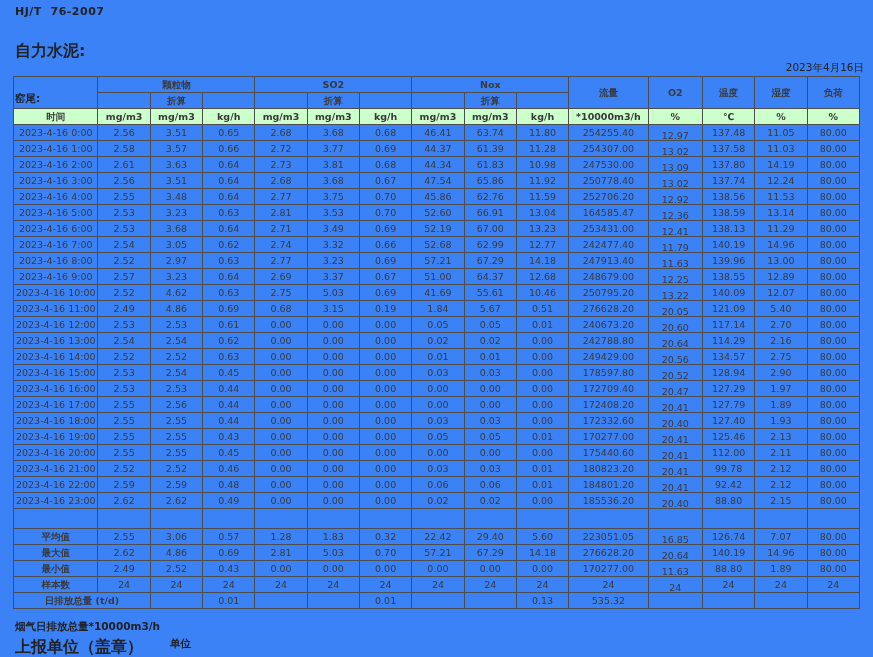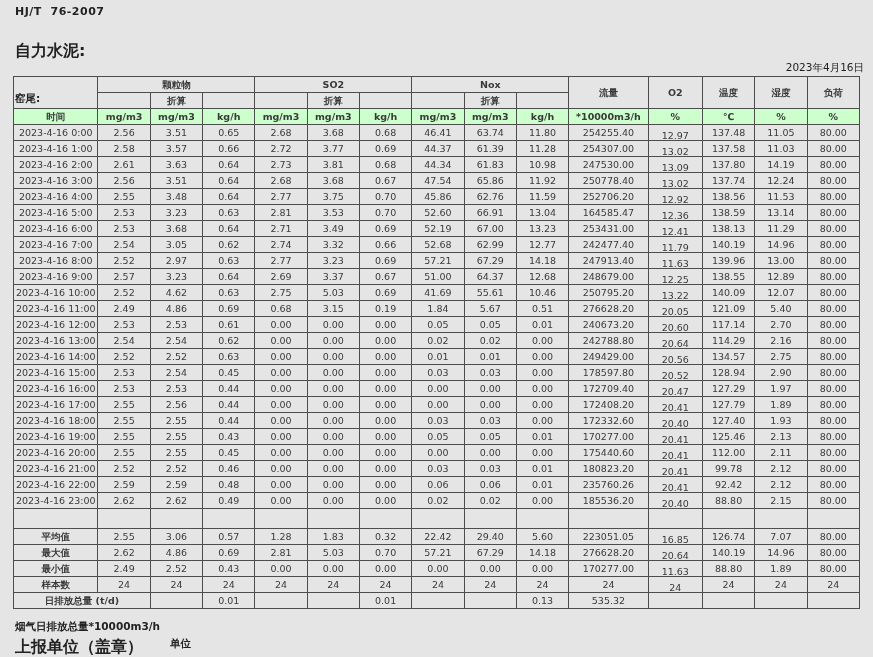--- a/index.html
+++ b/index.html
@@ -1,16 +1,16 @@
 <!DOCTYPE html>
 <html><head>
 <meta charset="utf-8">
 <style>
   html,body{margin:0;padding:0;background:#fff;}
-  .page{position:relative;width:873px;height:657px;background:#e5e5e5;
+  .page{position:relative;width:873px;height:657px;background:#3b82f6;
         font-family:"DejaVu Sans",sans-serif;color:#3a3a3a;overflow:hidden;}
   .hjt{position:absolute;top:5px;left:15px;font-size:11px;font-weight:bold;color:#222;letter-spacing:.5px;white-space:pre;}
   .title{position:absolute;top:19px;left:0;width:100%;text-align:center;font-size:13.5px;font-weight:bold;color:#1a1a1a;}
   .company{position:absolute;top:41px;left:15px;font-size:16px;font-weight:bold;color:#222;}
   .loc{position:absolute;top:56px;left:15px;font-size:10.5px;font-weight:bold;color:#222;margin-top:36px;}
   .date{position:absolute;top:61px;right:9px;font-size:10.5px;color:#222;}
   table.report{position:absolute;top:76px;left:13px;width:847px;border-collapse:collapse;table-layout:fixed;}
   table.report td{border:1px solid #4d4d4d;height:15px;padding:0 1px;text-align:center;
         font-size:9.5px;line-height:1;white-space:nowrap;overflow:hidden;color:#3a3a3a;}
   .hdr td{font-weight:600;color:#2b2b2b;}
@@ -472,21 +472,21 @@
           <td class="time">2023-4-16 22:00</td>
           <td>2.59</td>
           <td>2.59</td>
           <td>0.48</td>
           <td>0.00</td>
           <td>0.00</td>
           <td>0.00</td>
           <td>0.06</td>
           <td>0.06</td>
           <td>0.01</td>
-          <td>235760.26</td>
+          <td>184801.20</td>
           <td class="o2">20.41</td>
           <td>92.42</td>
           <td>2.12</td>
           <td>80.00</td>
         </tr>
         <tr>
           <td class="time">2023-4-16 23:00</td>
           <td>2.62</td>
           <td>2.62</td>
           <td>0.49</td>

